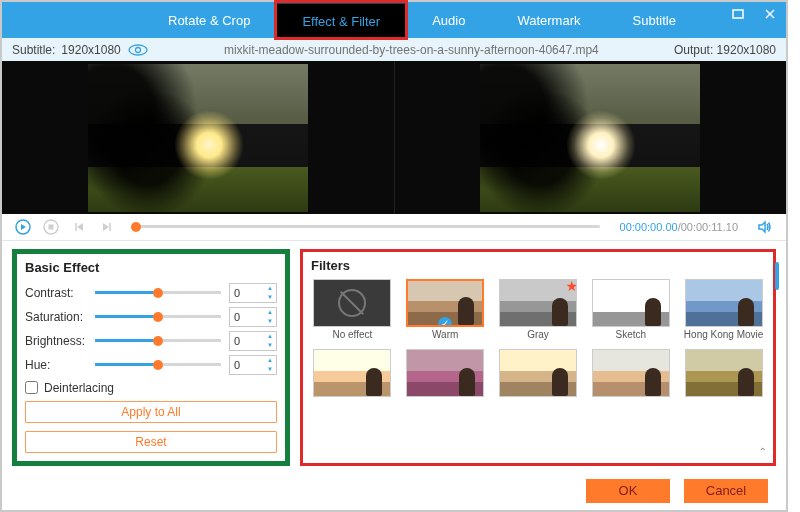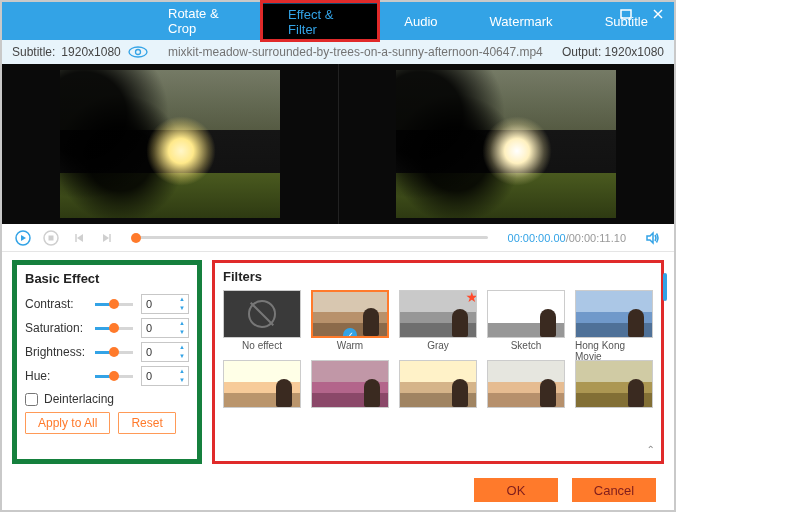--- a/index.html
+++ b/index.html
@@ -1,17 +1,17 @@
 <!DOCTYPE html>
 <html><head>
 <meta charset="utf-8">
 <style>
   * { box-sizing: border-box; margin: 0; padding: 0; font-family: "Segoe UI", Arial, sans-serif; }
   body { background: #fff; width: 800px; height: 512px; overflow: hidden; font-size: 12px; color: #333; }
-  .window { width: 676px; height: 512px; border: 2px solid #c9c9c9; background: #fff; display: flex; flex-direction: column; }
+  .window { width: 788px; height: 512px; border: 2px solid #c9c9c9; background: #fff; display: flex; flex-direction: column; }
   .topbar { background: #33a3e6; height: 38px; display: flex; align-items: center; position: relative; }
   .tabs { display: flex; margin-left: 140px; gap: 0; height: 100%; align-items: center; }
   .tab { color: #fff; font-size: 13px; padding: 0 26px; height: 100%; display: flex; align-items: center; cursor: pointer; position: relative; }
   .tab.active { background: #000000; color: #33a3e6; border-top: 2px solid #0c4a6e; }
   .tab.hl { outline: 3px solid #e02a2a; outline-offset: -1px; z-index: 2; }
   .winbtns { position: absolute; right: 6px; top: 4px; display: flex; gap: 12px; }
   .winbtn { width: 20px; height: 16px; color: #fff; display: flex; align-items: center; justify-content: center; font-size: 14px; cursor: pointer; }
   .winbtn svg { stroke: #fff; stroke-width: 1.5; fill: none; }
 
   .infobar { background: #e8f4fb; height: 24px; display: flex; align-items: center; padding: 0 10px; font-size: 12px; color: #444; }
@@ -48,21 +48,21 @@
   .row label { width: 70px; font-size: 12px; color: #333; }
   .slider { flex: 1; height: 3px; background: #d6d6d6; position: relative; margin-right: 8px; }
   .slider .fill { position: absolute; left:0; top:0; bottom:0; width:50%; background:#33a3e6; }
   .slider .thumb { position: absolute; left:50%; top:50%; width:10px; height:10px; background:#ff7a2b; border-radius:50%; transform:translate(-50%,-50%); }
   .numwrap { position: relative; }
   .num { width: 48px; height: 20px; border: 1px solid #c7c7c7; font-size: 11px; padding: 0 14px 0 4px; color: #333; }
   .spin { position:absolute; right:1px; top:1px; bottom:1px; width:12px; display:flex; flex-direction:column; }
   .spin span { flex:1; font-size:6px; color:#33a3e6; text-align:center; line-height:8px; cursor:pointer; }
   .chkrow { display:flex; align-items:center; gap:6px; margin-top:4px; font-size:12px; }
   .chkrow input { accent-color:#33a3e6; }
-  .btnrow { display:flex; gap:8px; margin-top:6px; }
+  .btnrow { display:flex; gap:8px; margin-top:6px;flex-direction:column; }
   .lbtn { border:1px solid #ff9a57; color:#ff7a2b; background:#fff; font-size:12px; padding:3px 12px; cursor:pointer; border-radius:1px; }
 
   .filters { flex: 1; border: 3px solid #e02a2a; padding: 6px 8px 8px 8px; position: relative; }
   .filters h3 { font-size: 13px; font-weight: bold; color: #222; margin-bottom: 6px; }
   .fgrid { display: grid; grid-template-columns: repeat(5, 1fr); gap: 8px 10px; }
   .fitem { display:flex; flex-direction:column; align-items:center; gap:2px; cursor:pointer; }
   .thumb-box { width: 78px; height: 48px; border: 1px solid #ccc; background:#b49a7a; position:relative; overflow:hidden; }
   .thumb-box.none { background:#3a3a3a; display:flex; align-items:center; justify-content:center; }
   .thumb-box.none .no { width:28px; height:28px; border:2px solid #777; border-radius:50%; position:relative; }
   .thumb-box.none .no::after { content:''; position:absolute; left:50%; top:50%; width:32px; height:2px; background:#777; transform:translate(-50%,-50%) rotate(45deg); }

